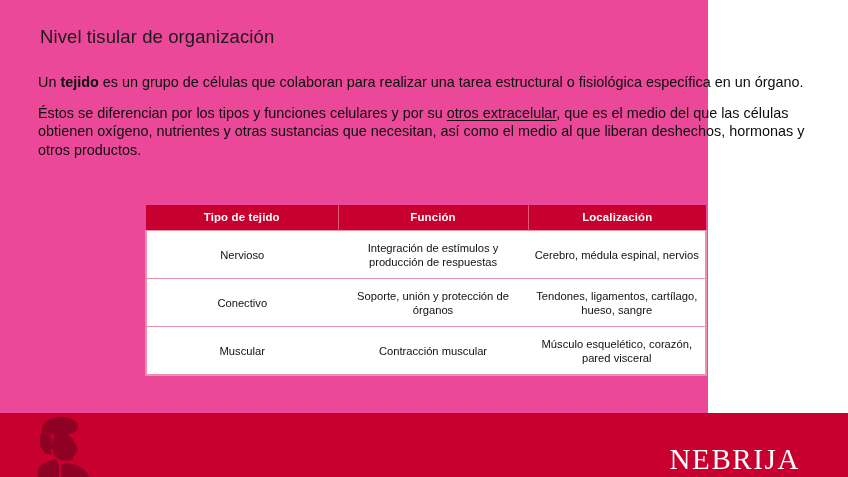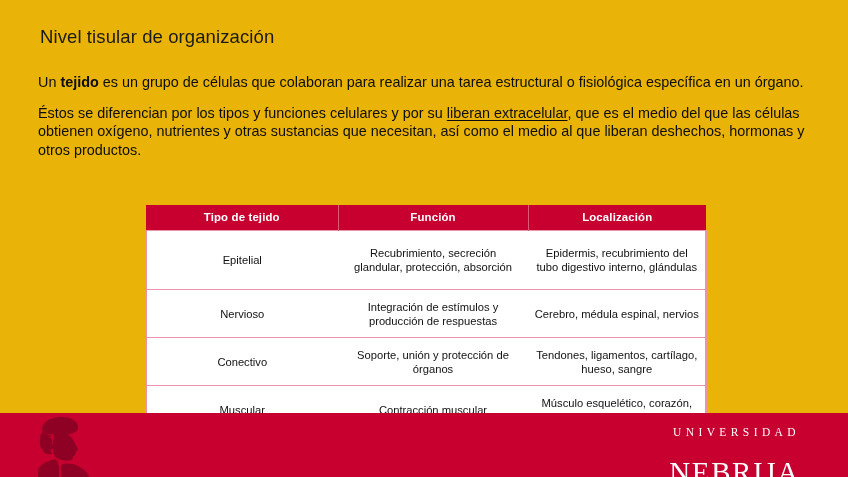--- a/index.html
+++ b/index.html
@@ -11,23 +11,23 @@
     height: 477px;
     background: #ffffff;
     font-family: "Liberation Sans", sans-serif;
     overflow: hidden;
     position: relative;
   }
 
   .slide {
     position: absolute;
     left: 0; top: 0;
-    width: 848px;
+    width: 708px;
     height: 477px;
-    background: #eab308;
+    background: #ec4899;
   }
 
   
   .slide-title {
     position: absolute;
     left: 40px;
     top: 26px;
     font-size: 18.5px;
     font-weight: 400;
     color: #1a1a1a;
@@ -146,42 +146,37 @@
 </style>
 </head>
 <body>
 
 <div class="slide">
 
   <div class="slide-title">Nivel tisular de organización</div>
 
   <div class="body-block">
     <p class="para" id="para-0"><span>Un </span><b>tejido</b><span> es un grupo de células que colaboran para realizar una tarea estructural o fisiológica específica en un órgano.</span></p>
-    <p class="para" id="para-1"><span>Éstos se diferencian por los tipos y funciones celulares y por su </span><u>liberan extracelular</u><span>, que es el medio del que las células obtienen oxígeno, nutrientes y otras sustancias que necesitan, así como el medio al que liberan deshechos, hormonas y otros productos.</span></p>
+    <p class="para" id="para-1"><span>Éstos se diferencian por los tipos y funciones celulares y por su </span><u>otros extracelular</u><span>, que es el medio del que las células obtienen oxígeno, nutrientes y otras sustancias que necesitan, así como el medio al que liberan deshechos, hormonas y otros productos.</span></p>
   </div>
 
   <table class="tissue-table">
     <colgroup>
       <col class="c1">
         <col class="c2">
         <col class="c3">
     </colgroup>
     <thead>
       <tr>
         <th>Tipo de tejido</th>
         <th>Función</th>
         <th>Localización</th>
       </tr>
     </thead>
     <tbody>
-      <tr class="row-h1">
-        <td class="col-type">Epitelial</td>
-        <td class="col-func">Recubrimiento, secreción glandular, protección, absorción</td>
-        <td class="col-loc">Epidermis, recubrimiento del tubo digestivo interno, glándulas</td>
-      </tr>
       <tr class="row-h2">
         <td class="col-type">Nervioso</td>
         <td class="col-func">Integración de estímulos y producción de respuestas</td>
         <td class="col-loc">Cerebro, médula espinal, nervios</td>
       </tr>
       <tr class="row-h2">
         <td class="col-type">Conectivo</td>
         <td class="col-func">Soporte, unión y protección de órganos</td>
         <td class="col-loc">Tendones, ligamentos, cartílago, hueso, sangre</td>
       </tr>
@@ -216,19 +211,18 @@
                    C26.6 44, 25 40.6, 25 36 C25 29, 25.4 23, 27 19 Z"></path>
 
           <path d="M28 46 C30 50, 31 52, 31 55 L31 64 L10 64 L10 58
                    C10 53, 17 49, 24 47 Z"></path>
           <path d="M33 52 C37 50, 44 50, 50 53 C56 56, 60 60, 61 64 L33 64 Z"></path>
         </g>
       </svg>
     </div>
 
     <div class="wordmark">
-      <span class="uni">UNIVERSIDAD</span>
       <span class="neb">NEBRIJA</span>
     </div>
 
   </div>
 
 </div>
 
 </body></html>

